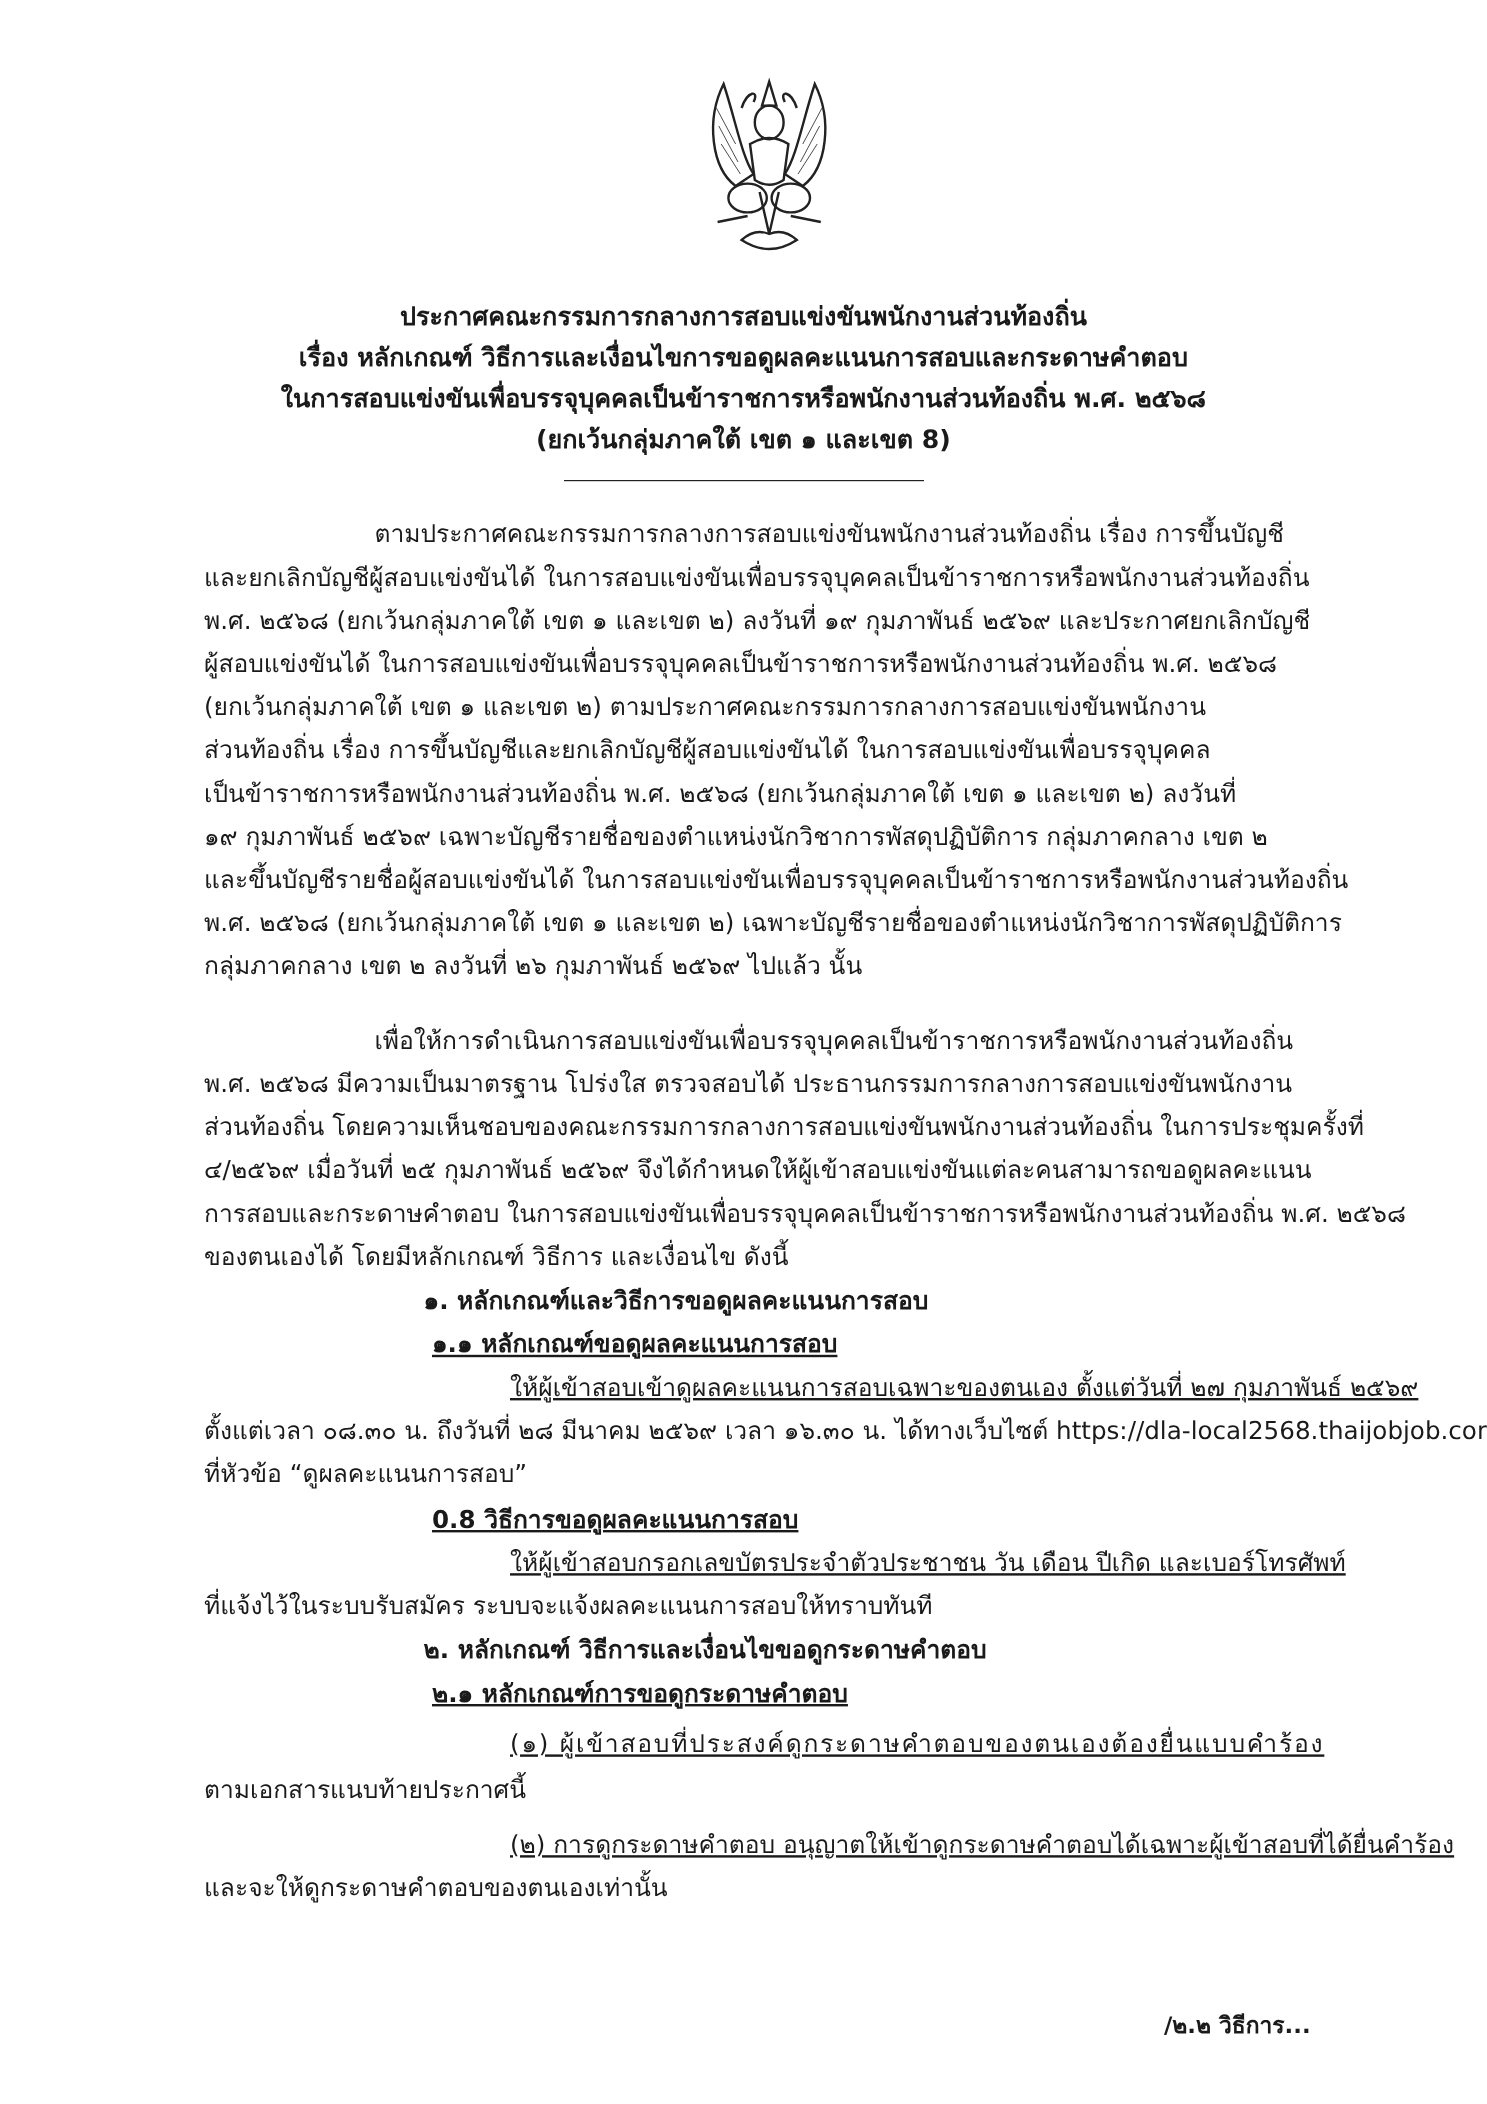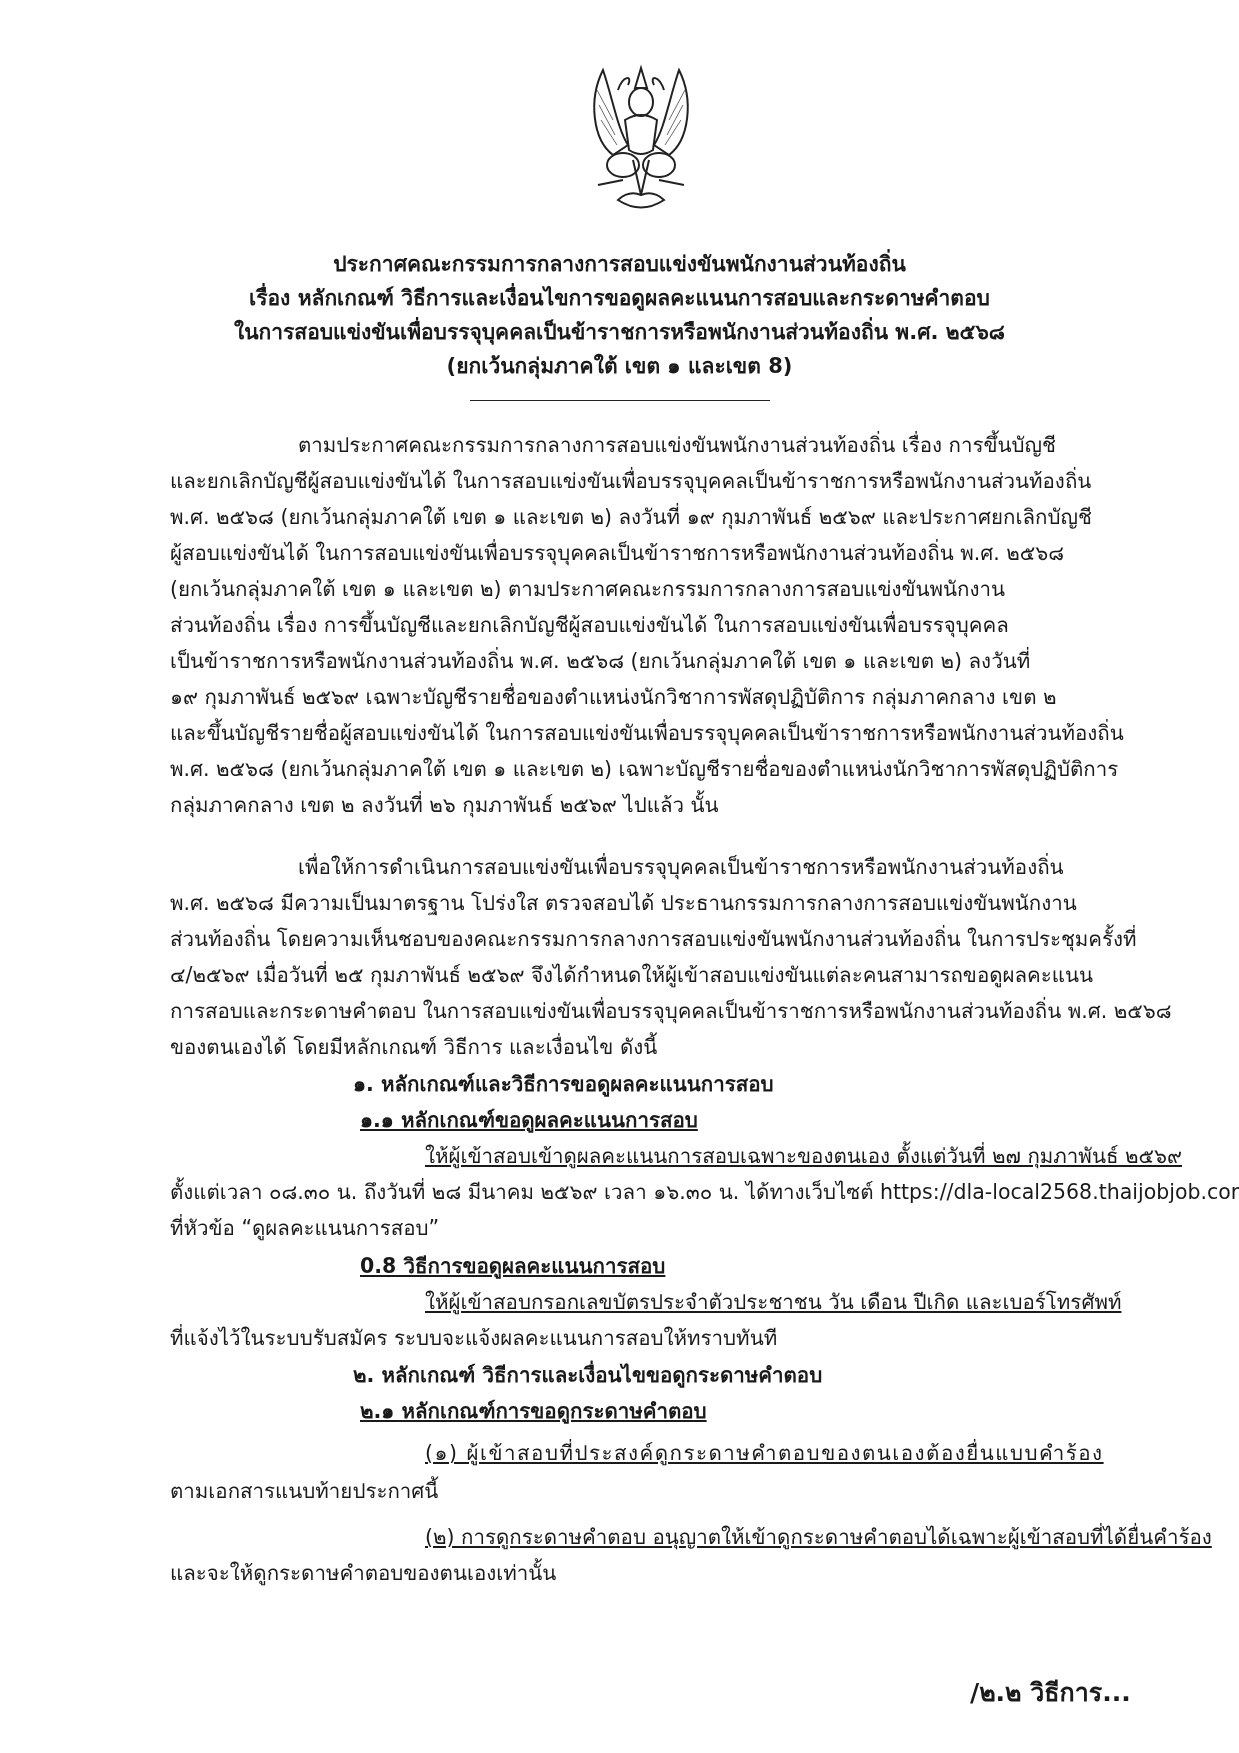--- a/index.html
+++ b/index.html
@@ -4,25 +4,25 @@
 <style>
   html, body { margin:0; padding:0; background:#ffffff; }
   body { width:1239px; height:1753px; position:relative; overflow:hidden;
          font-family:"DejaVu Sans","Liberation Sans",sans-serif; color:#1a1a1a; }
   .emblem { position:absolute; left:583px; top:60px; width:116px; height:160px; }
   .title { position:absolute; left:0; width:1239px; text-align:center;
            font-weight:bold; font-size:21px; line-height:33px; }
   .rule { position:absolute; left:470px; top:400px; width:300px; height:0; border-top:1.5px solid #222; }
   .body { position:absolute; left:170px; width:945px; font-size:20.5px; }
   .line { position:absolute; white-space:nowrap; left:0; }
-  .ind1 { left:128px; }
+  .ind1 { left:142px; }
   .h1 { left:145px; font-weight:bold;margin-left:38px; }
   .h2 { left:190px; font-weight:bold;text-decoration:underline; }
   .ind3 { left:255px;text-decoration:underline; }
-  .footer { position:absolute; left:970px; top:1672px; font-size:25px; font-weight:bold; }
+  .footer { position:absolute; left:970px; top:1672px; font-size:19px; font-weight:bold; }
 </style>
 </head>
 <body>
 
 <svg class="emblem" viewBox="0 0 116 160">
   <g fill="none" stroke="#222" stroke-width="2">
     <path d="M20 10 C5 40 10 80 30 95 L45 85 C35 70 30 40 20 10Z"></path>
     <path d="M96 10 C111 40 106 80 86 95 L71 85 C81 70 86 40 96 10Z"></path>
     <path d="M35 30 C40 15 50 15 45 25"></path>
     <path d="M81 30 C76 15 66 15 71 25"></path>

